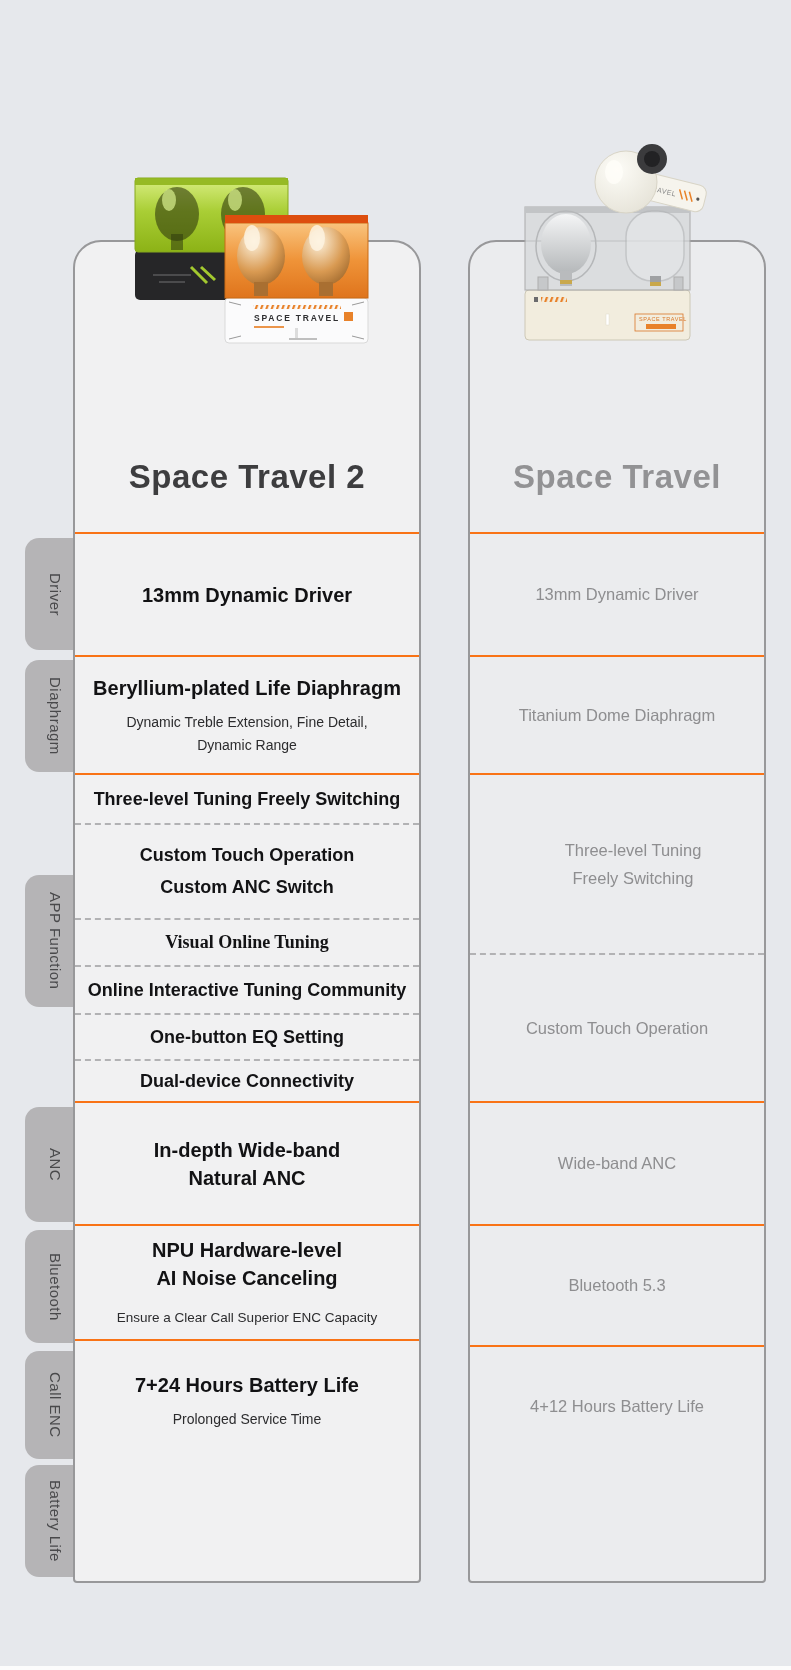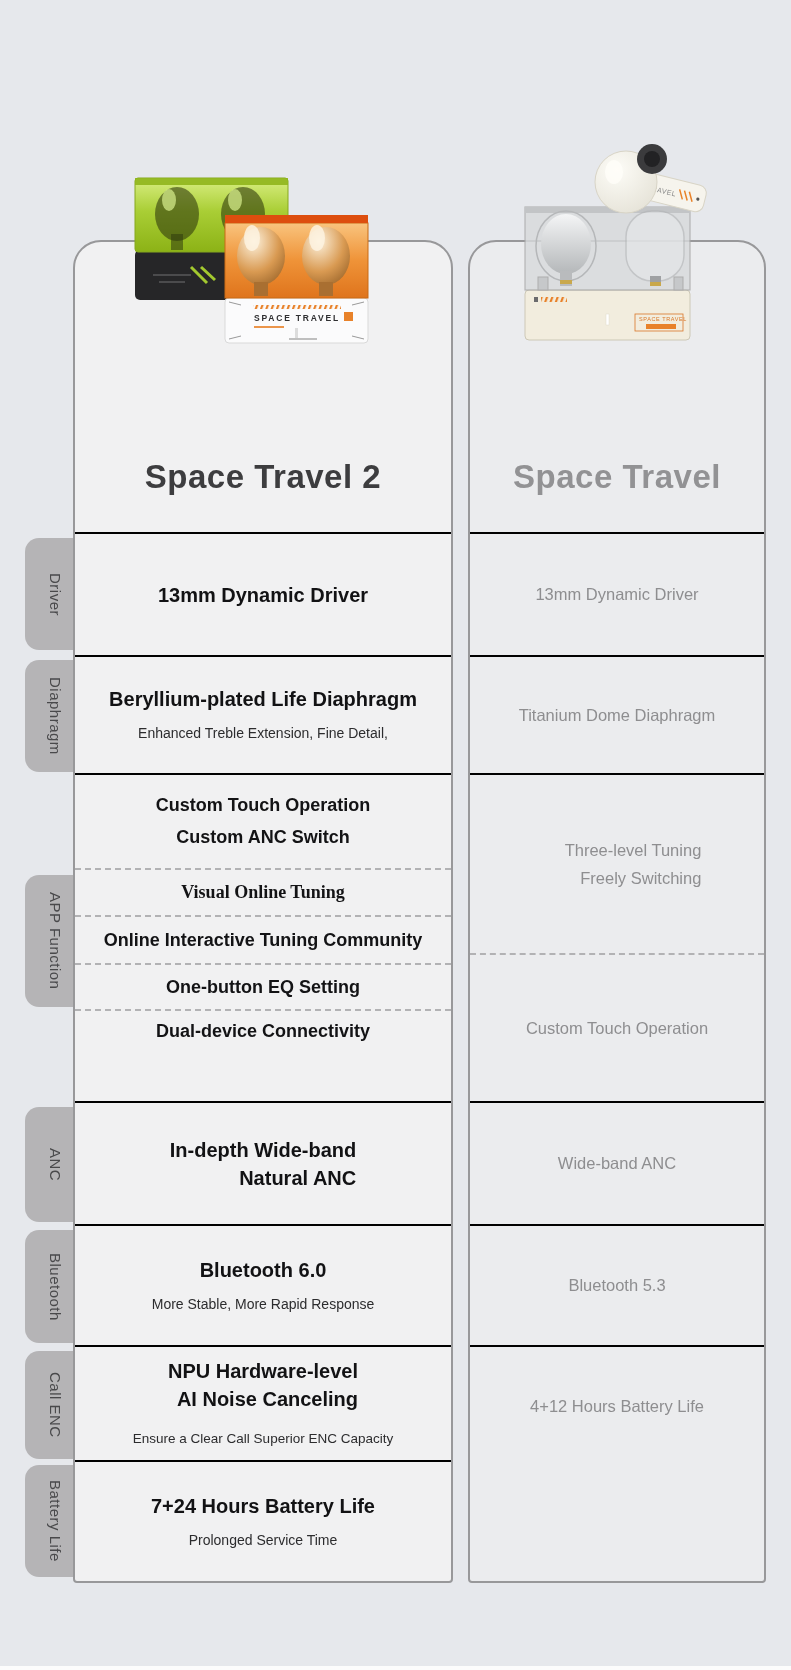--- a/index.html
+++ b/index.html
@@ -21,27 +21,27 @@
   .tab-app{top:875px;height:132px;}
   .tab-anc{top:1107px;height:115px;}
   .tab-bluetooth{top:1230px;height:113px;}
   .tab-callenc{top:1351px;height:108px;}
   .tab-battery{top:1465px;height:112px;}
   
   .card{
     position:absolute;top:240px;height:1343px;box-sizing:border-box;
     border:2px solid #98989a;border-radius:28px 28px 4px 4px;z-index:2;
   }
-  .card-left{left:73px;width:380px;background:#f1f1f2;}
+  .card-left{left:73px;width:348px;background:#f1f1f2;}
   .card-right{left:468px;width:298px;background:#ebecee;}
   .sec{
     box-sizing:border-box;display:flex;flex-direction:column;
     align-items:center;justify-content:center;text-align:center;width:100%;
   }
-  .sec + .sec{border-top:2px solid #000000;text-align:right;}
+  .sec + .sec{border-top:2px solid #f97316;}
   .sec-header{height:290px;justify-content:flex-end;padding-bottom:36px;}
   .sec-driver{height:123px;}
   .sec-diaphragm{height:118px;}
   .sec-app{height:328px;padding:0;justify-content:flex-start;}
   .sec-anc{height:123px;}
   .sec-bluetooth{height:121px;}
   .sec-callenc{height:115px;}
   .sec-battery{height:121px;}
   .card-title{font-size:33px;font-weight:700;letter-spacing:.5px;}
   .title-left{color:#3d3d3f;}
@@ -101,24 +101,28 @@
   <div class="card card-left">
     <div class="sec sec-header">
       <div class="card-title title-left">Space Travel 2</div>
     </div>
     <div class="sec sec-driver">
       <div class="cell-main">13mm Dynamic Driver</div>
     </div>
     <div class="sec sec-diaphragm">
       <div class="cell-main">Beryllium-plated Life Diaphragm</div>
       <div class="cell-sub">
-        <div>Enhanced Treble Extension, Fine Detail,</div>
+        <div>Dynamic Treble Extension, Fine Detail,</div>
+        <div>Dynamic Range</div>
       </div>
     </div>
     <div class="sec sec-app">
+      <div class="app-cell ac1 dashed">
+        <div class="app-item">Three-level Tuning Freely Switching</div>
+      </div>
       <div class="app-cell ac2 dashed">
         <div class="app-item">Custom Touch Operation</div>
         <div class="app-item">Custom ANC Switch</div>
       </div>
       <div class="app-cell ac3 dashed">
         <div class="app-item">Visual Online Tuning</div>
       </div>
       <div class="app-cell ac4 dashed">
         <div class="app-item">Online Interactive Tuning Community</div>
       </div>
@@ -127,24 +131,20 @@
       </div>
       <div class="app-cell ac6">
         <div class="app-item">Dual-device Connectivity</div>
       </div>
     </div>
     <div class="sec sec-anc">
       <div class="cell-main">
         <div>In-depth Wide-band</div>
         <div>Natural ANC</div>
       </div>
-    </div>
-    <div class="sec sec-bluetooth">
-      <div class="cell-main">Bluetooth 6.0</div>
-      <div class="cell-sub">More Stable, More Rapid Response</div>
     </div>
     <div class="sec sec-callenc">
       <div class="cell-main">
         <div>NPU Hardware-level</div>
         <div>AI Noise Canceling</div>
       </div>
       <div class="cell-sub-sm">Ensure a Clear Call Superior ENC Capacity</div>
     </div>
     <div class="sec sec-battery">
       <div class="cell-main">7+24 Hours Battery Life</div>

